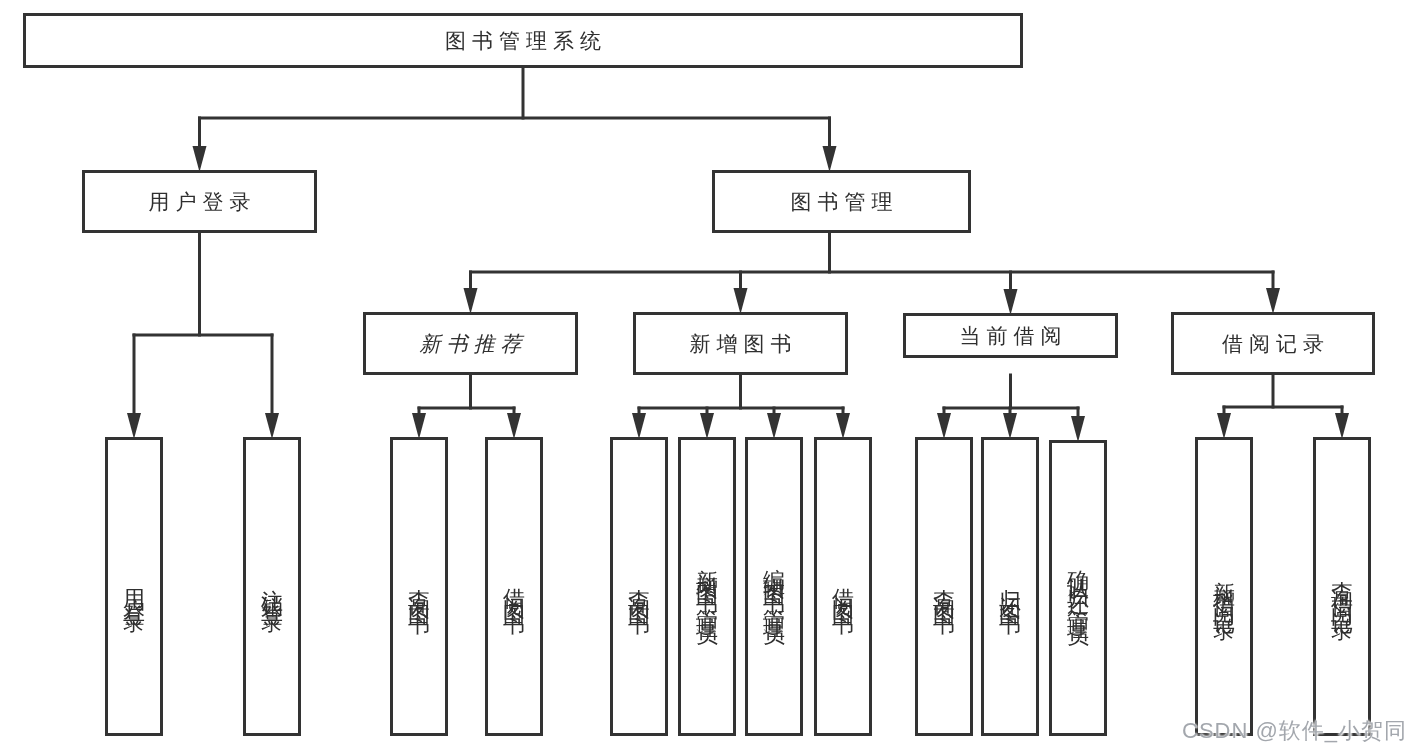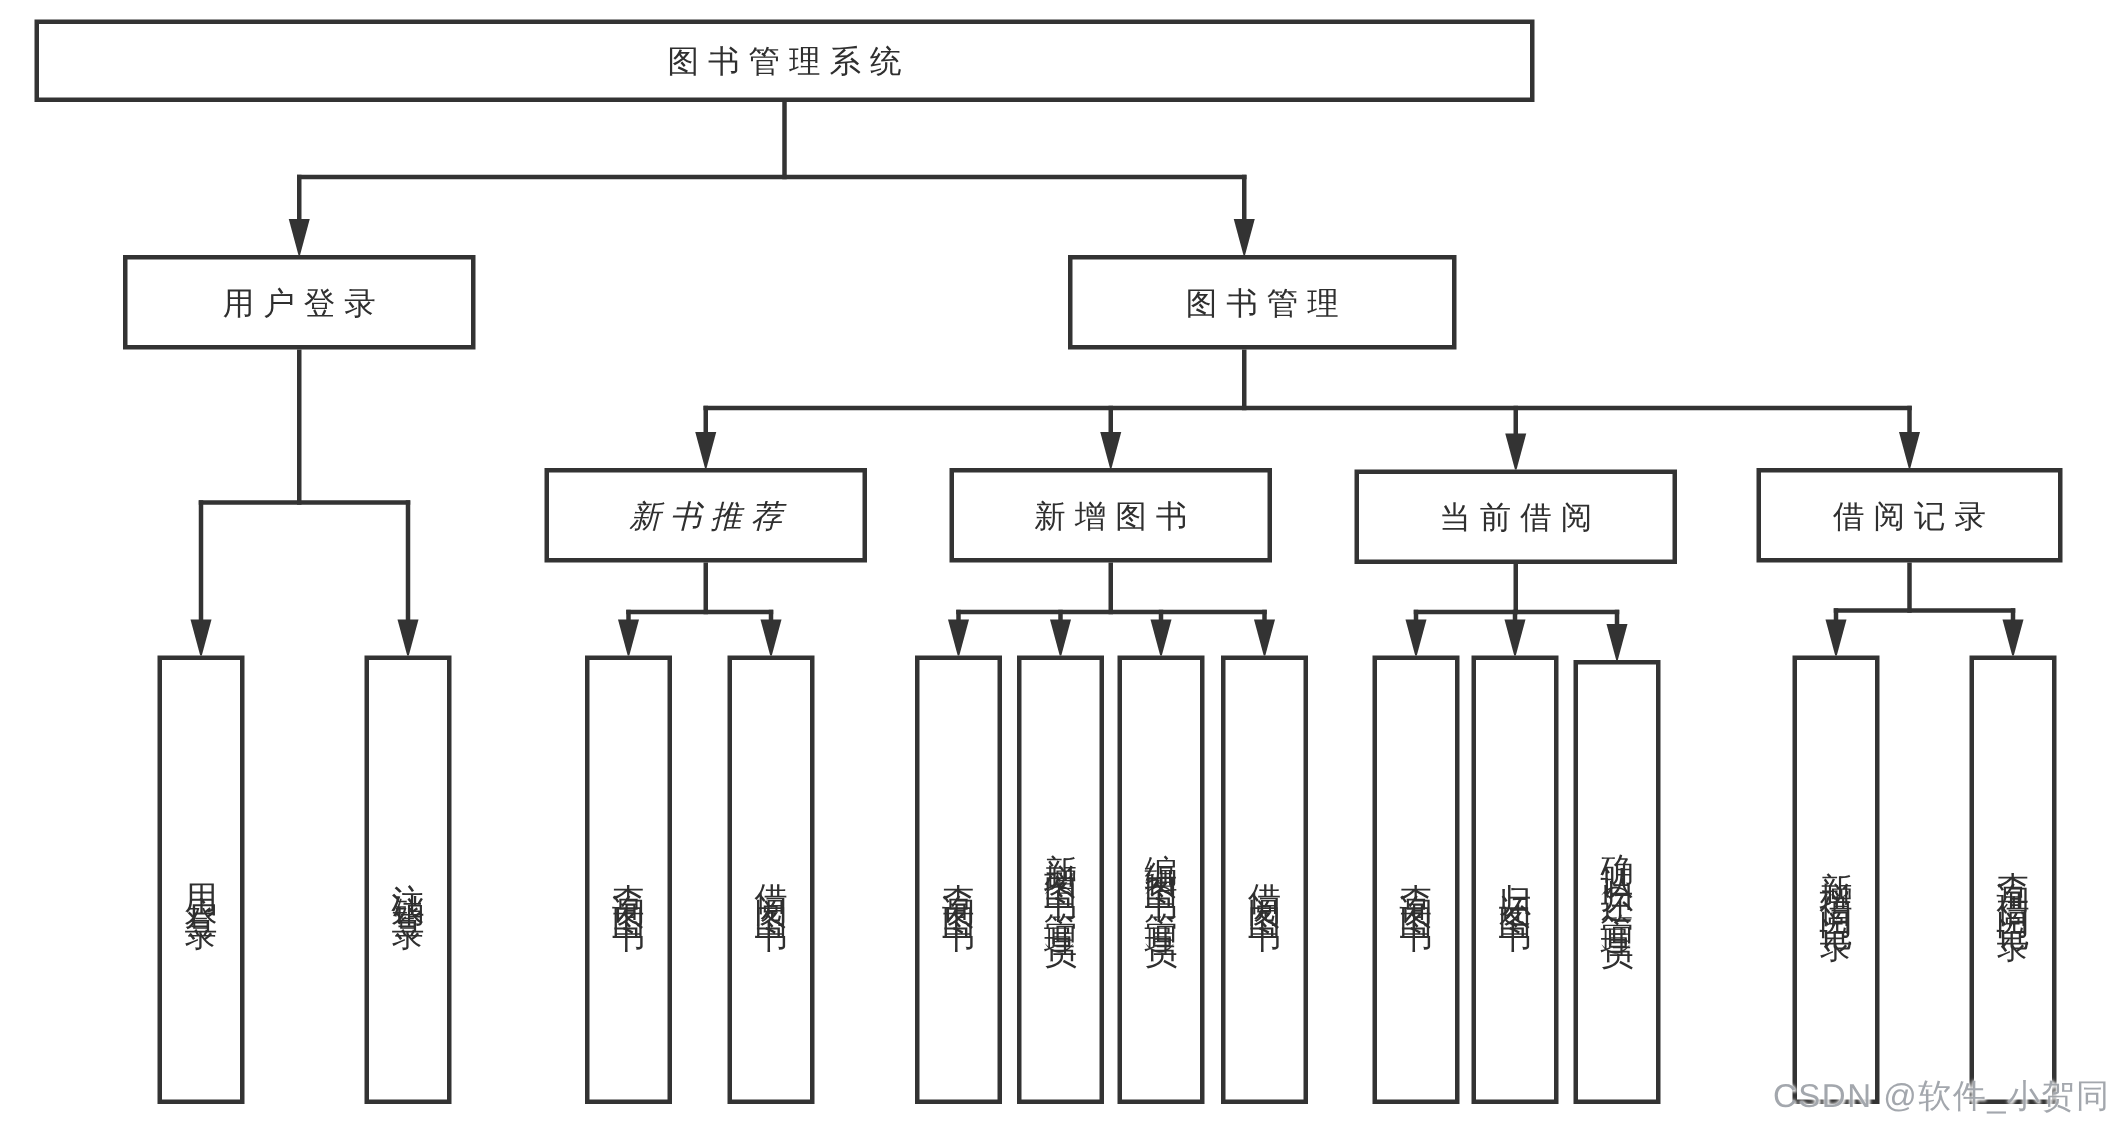--- a/index.html
+++ b/index.html
@@ -116,21 +116,21 @@
       <polygon points="1335,413 1349,413 1342,439" fill="#333333"></polygon>
     </svg>
   <div id="nodes-layer">
       <div class="node" style="left: 23px; top: 13px; width: 1000px; height: 55px;">图书管理系统</div>
       <div class="node" style="left: 82px; top: 170px; width: 235px; height: 63px;">用户登录</div>
       <div class="node" style="left: 712px; top: 170px; width: 259px; height: 63px;">图书管理</div>
       <div class="node vertical" style="left: 105px; top: 437px; width: 58px; height: 299px;">用户登录</div>
       <div class="node vertical" style="left: 243px; top: 437px; width: 58px; height: 299px;">注销登录</div>
       <div class="node" style="left: 363px; top: 312px; width: 215px; height: 63px; font-style: italic;">新书推荐</div>
       <div class="node" style="left: 633px; top: 312px; width: 215px; height: 63px;">新增图书</div>
-      <div class="node" style="left: 903px; top: 313px; width: 215px; height: 63px; font-family: Liberation Mono, monospace;">当前借阅</div>
+      <div class="node" style="left: 903px; top: 313px; width: 215px; height: 45px; font-family: Liberation Mono, monospace;">当前借阅</div>
       <div class="node" style="left: 1171px; top: 312px; width: 204px; height: 63px;">借阅记录</div>
       <div class="node vertical" style="left: 390px; top: 437px; width: 58px; height: 299px;">查询图书</div>
       <div class="node vertical" style="left: 485px; top: 437px; width: 58px; height: 299px;">借阅图书</div>
       <div class="node vertical" style="left: 610px; top: 437px; width: 58px; height: 299px;">查询图书</div>
       <div class="node vertical" style="left: 678px; top: 437px; width: 58px; height: 299px;">新增图书（管理员）</div>
       <div class="node vertical" style="left: 745px; top: 437px; width: 58px; height: 299px;">编辑图书（管理员）</div>
       <div class="node vertical" style="left: 814px; top: 437px; width: 58px; height: 299px;">借阅图书</div>
       <div class="node vertical" style="left: 915px; top: 437px; width: 58px; height: 299px;">查询图书</div>
       <div class="node vertical" style="left: 981px; top: 437px; width: 58px; height: 299px;">归还图书</div>
       <div class="node vertical" style="left: 1049px; top: 440px; width: 58px; height: 296px;">确认归还（管理员）</div>

